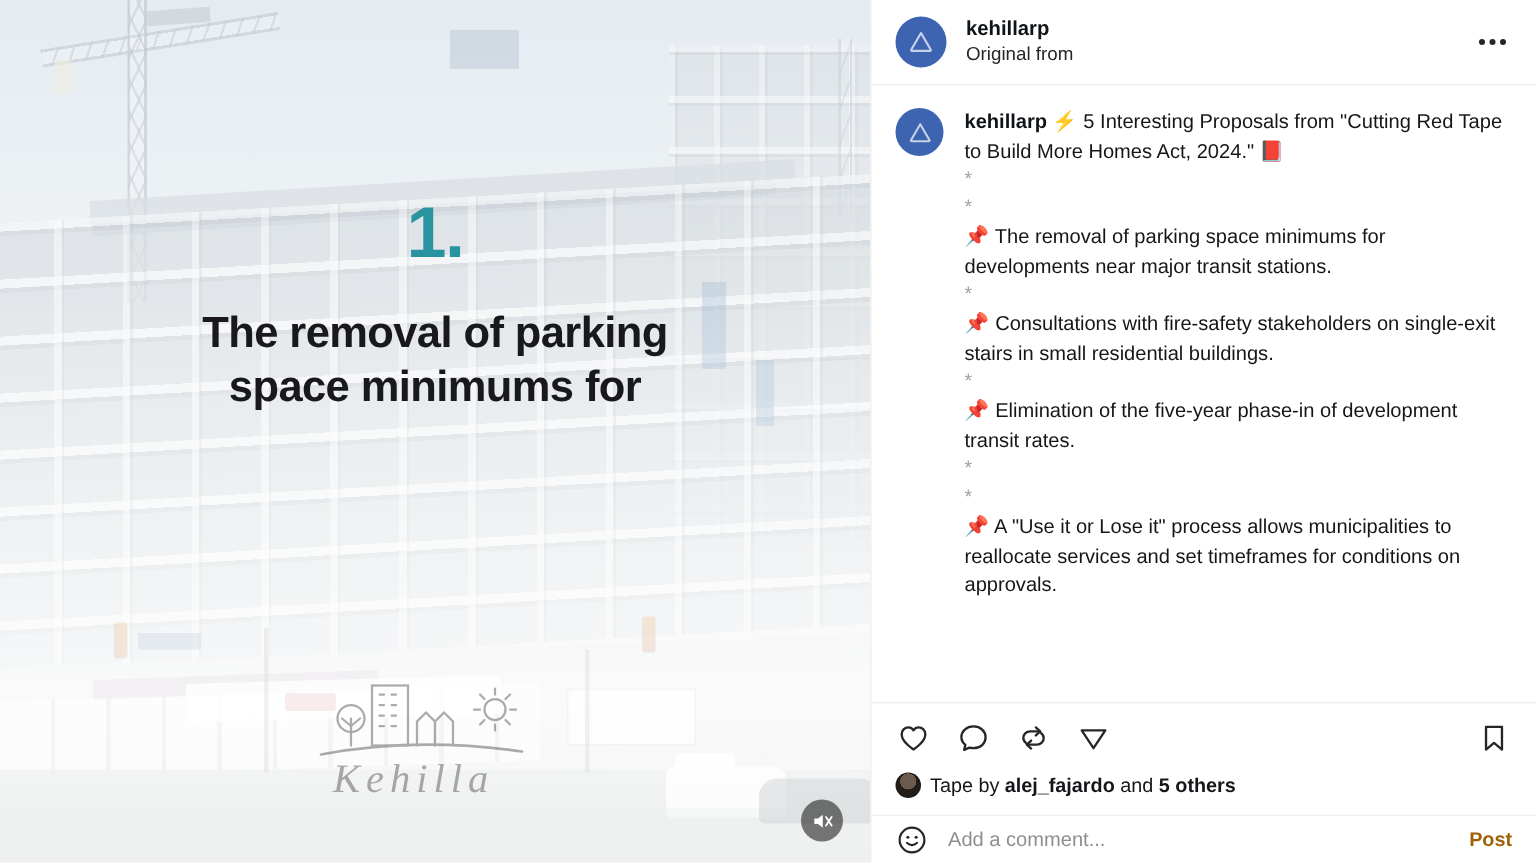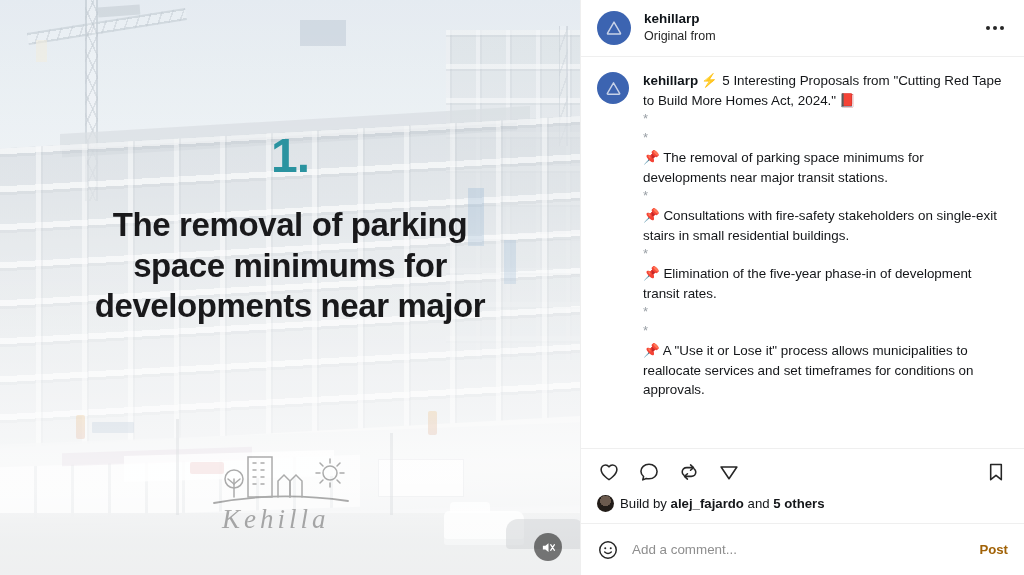--- a/index.html
+++ b/index.html
@@ -281,21 +281,21 @@
     font-size: 48px;
     line-height: 1;
     letter-spacing: -1px;
   }
   .overlay-body {
     position: absolute;
     top: 205px; left: 42px; right: 42px;
     text-align: center;
     font-family: "Liberation Sans", sans-serif;
     font-weight: bold;
-    font-size: 33px;
+    font-size: 29px;
     line-height: 1.23;
     color: #19191b;
     letter-spacing: -0.4px;
   }
 
   
   .watermark {
     position: absolute;
     left: 208px; bottom: 38px;
     width: 160px; height: 86px;
@@ -434,21 +434,21 @@
     margin-top: 4px;
     font-size: 11.2px;
     color: #8e8e8e;
     letter-spacing: .15px;
   }
 
   
   #composer {
     flex: 0 0 auto;
     border-top: 1px solid #efefef;
-    height: 52px;
+    height: 32px;
     display: flex;
     align-items: center;
     padding: 0 16px;
     margin-top: 11px;
   }
   #emoji-btn { width: 22px; height: 22px; cursor: pointer; flex: 0 0 22px; }
   #comment-input {
     flex: 1;
     border: none; outline: none;
     margin-left: 13px;
@@ -518,21 +518,21 @@
     <div class="van"></div>
     <div class="car"></div>
 
     <div class="haze"></div>
 
     <div class="overlay-num" style="color:#2a93a0">1.</div>
 
     <div class="overlay-body">
       <span>The removal of parking</span><br>
       <span>space minimums for</span><br>
-      <span>developments near major</span><br>
+      <br>
     </div>
 
     <div class="watermark">
       <svg width="160" height="64" viewBox="0 0 160 64">
         <g fill="none" stroke="#3b3b3b" stroke-width="1.5" stroke-linecap="round">
 
           <rect x="40" y="6" width="24" height="40"></rect>
           <line x1="45" y1="12" x2="48" y2="12"></line>
             <line x1="53" y1="12" x2="56" y2="12"></line>
           <line x1="45" y1="19" x2="48" y2="19"></line>
@@ -674,21 +674,21 @@
 
         <div class="act spacer">
           <svg width="22" height="22" viewBox="0 0 24 24" fill="none" stroke="#262626" stroke-width="1.7" stroke-linecap="round" stroke-linejoin="round">
             <path d="M6.2 3.9 H17.8 V20.4 L12 15.6 L6.2 20.4 Z"></path>
           </svg>
         </div>
       </div>
 
       <div id="likes-row">
         <span class="liker-av"></span>
-        <span>Build by</span>&nbsp;<b>alej_fajardo</b>&nbsp;<span>and</span>&nbsp;<b>5 others</b>
+        <span>Tape by</span>&nbsp;<b>alej_fajardo</b>&nbsp;<span>and</span>&nbsp;<b>5 others</b>
       </div>
 
     </div>
 
     <div id="composer">
       <div id="emoji-btn">
         <svg width="22" height="22" viewBox="0 0 24 24" fill="none" stroke="#262626" stroke-width="1.6" stroke-linecap="round">
           <circle cx="12" cy="12" r="9"></circle>
           <circle cx="9" cy="10" r="1.1" fill="#262626" stroke="none"></circle>
           <circle cx="15" cy="10" r="1.1" fill="#262626" stroke="none"></circle>

